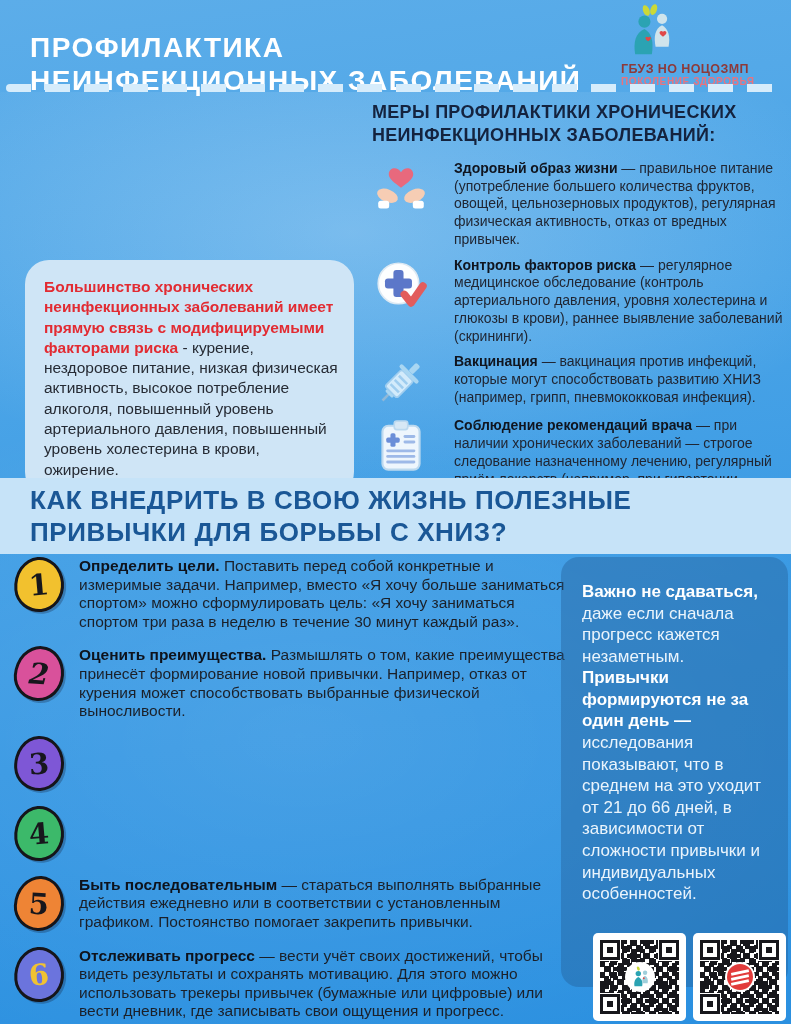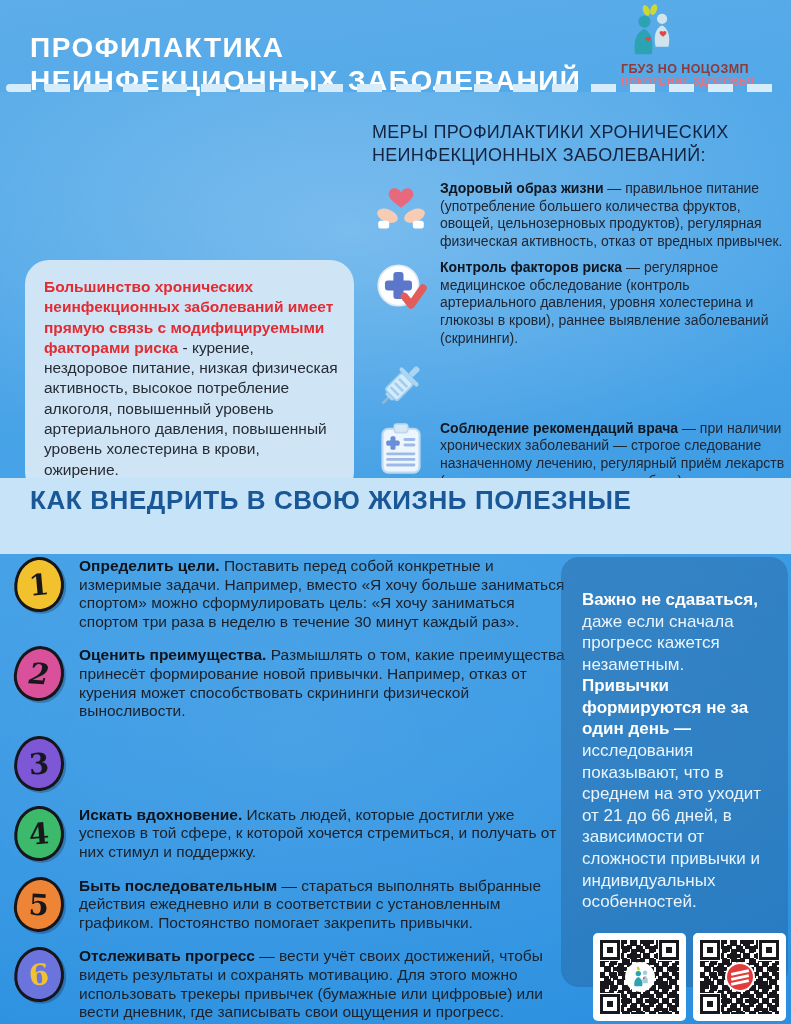--- a/index.html
+++ b/index.html
@@ -31,22 +31,22 @@
   .card1{ position:absolute; left:25px; top:110px; width:340px; padding:15px 16px 12px 18px; }
   .card1-head{ color:#1a6cc0; font-weight:800; font-size:16.5px; line-height:1.3; margin-bottom:7px; letter-spacing:.2px;}
   .card1 ul{ list-style:disc; padding-left:26px; }
   .card1 li{ color:#262b34; font-size:16.5px; line-height:1.25; margin-bottom:8px; }
   .card1 li:last-child{ margin-bottom:0; }
   .card2{ position:absolute; left:25px; top:260px; width:329px; padding:17px 16px 16px 19px; }
   .card2 p{ font-size:15.5px; line-height:1.31; color:#262b34; }
   .red{ color:#e22b32; font-weight:800; }
 
   .right-col{ position:absolute; left:372px; top:101px; width:414px; }
-  .measures-head{ color:#14233f; font-weight:400; font-size:18px; line-height:1.3; letter-spacing:.3px; margin-bottom:12px;margin-top:20px; }
-  .measure{ display:flex; gap:10px; margin-bottom:8px; }
+  .measures-head{ color:#14233f; font-weight:700; font-size:18px; line-height:1.3; letter-spacing:.3px; margin-bottom:12px; }
+  .measure{ display:flex; gap:24px; margin-bottom:8px; }
   .micon{ flex:0 0 58px; display:flex; justify-content:center; align-items:flex-start; padding-top:2px;}
   .measure p{ font-size:14px; line-height:1.27; color:#202633; }
   .measure b{ color:#10151f; }
 
   
   .band{ position:absolute; left:0; top:478px; width:791px; height:76px; background:#c6e3f8; }
   .band-inner{ padding:7px 0 0 30px; color:#1a5796; font-weight:800; font-size:26px;
                line-height:1.22; letter-spacing:.6px; }
 
   
@@ -58,21 +58,21 @@
           font-family:"DejaVu Serif", serif; font-weight:700; font-size:29px;
           transform:rotate(-5deg); box-shadow:2px 2px 0 rgba(10,10,30,.25); }
   .hitem:nth-child(2) .badge{ transform:rotate(4deg); font-style:italic; }
   .hitem:nth-child(3) .badge{ transform:rotate(-3deg); }
   .hitem:nth-child(5) .badge{ transform:rotate(3deg); }
   .hitem p{ font-size:15.5px; line-height:1.2; color:#1b2029; max-width:486px; }
   .hitem b{ color:#0e131c; }
 
   
   .motivation{ position:absolute; left:561px; top:557px; width:227px; height:430px;
-               background:rgba(36,96,152,.42); border-radius:18px; padding:32px 18px 0 21px; }
+               background:rgba(36,96,152,.42); border-radius:18px; padding:24px 18px 0 21px; }
   .motivation p{ color:#eaf4fc; font-size:17px; line-height:1.27; }
   .motivation .mb{ color:#ffffff; font-weight:800; }
 
   
   .qrs{ position:absolute; left:593px; top:933px; display:flex; gap:7px; }
   .qr{ position:relative; width:93px; height:88px; background:#ffffff; border-radius:5px; }
   .qmods{ position:absolute; inset:7px;
       background:
         repeating-conic-gradient(#17171c 0% 25%, rgba(0,0,0,0) 0% 50%) 0px 0px/9px 9px,
         repeating-conic-gradient(#17171c 0% 25%, rgba(0,0,0,0) 0% 50%) 4px 6px/13px 13px; }
@@ -155,20 +155,21 @@
             <rect x="26" y="11" width="12" height="4" rx="2" fill="#a9d6f2"></rect>
             <rect x="22" y="15" width="20" height="28" rx="3" fill="#d3ebfb" stroke="#9fcdef" stroke-width="2"></rect>
             <rect x="25" y="20" width="14" height="3" fill="#9fcdef"></rect>
             <rect x="25" y="27" width="14" height="3" fill="#9fcdef"></rect>
             <rect x="25" y="34" width="14" height="3" fill="#9fcdef"></rect>
             <rect x="17" y="43" width="30" height="5" rx="2.5" fill="#a9d6f2"></rect>
             <rect x="28.5" y="48" width="7" height="13" rx="2" fill="#a9d6f2"></rect>
           </g>
         </svg>
       </span>
+      <p><b>Вакцинация</b><span> — вакцинация против инфекций, которые могут способствовать развитию ХНИЗ (например, грипп, пневмококковая инфекция).</span></p>
     </div>
 
     <div class="measure">
       <span class="micon">
         <svg width="54" height="54" viewBox="0 0 64 64">
           <rect x="10" y="8" width="44" height="52" rx="7" fill="#eef6fd" stroke="#bcd9ef" stroke-width="2.5"></rect>
           <rect x="24" y="2.5" width="16" height="10" rx="3" fill="#d7e8f5" stroke="#bcd9ef" stroke-width="2"></rect>
           <rect x="19.5" y="17" width="6" height="16" rx="2" fill="#6b8ed8"></rect>
           <rect x="14.5" y="22" width="16" height="6" rx="2" fill="#6b8ed8"></rect>
           <rect x="35" y="19" width="14" height="3.4" rx="1.7" fill="#9db9e8"></rect>
@@ -178,46 +179,46 @@
           <rect x="14.5" y="49.2" width="34.5" height="3.4" rx="1.7" fill="#9db9e8"></rect>
         </svg>
       </span>
       <p><b>Соблюдение рекомендаций врача</b><span> — при наличии хронических заболеваний — строгое следование назначенному лечению, регулярный приём лекарств (например, при гипертонии, диабете).</span></p>
     </div>
   </div>
 
   <div class="band">
     <div class="band-inner">
       <span>КАК ВНЕДРИТЬ В СВОЮ ЖИЗНЬ ПОЛЕЗНЫЕ</span><br>
+      <span>ПРИВЫЧКИ ДЛЯ БОРЬБЫ С ХНИЗ?</span>
     </div>
   </div>
 
   <div class="hlist">
     <div class="hitem">
       <div class="badge" style="background-color: rgb(242, 193, 46);">
           <span style="color: rgb(23, 23, 28);">1</span>
         </div>
       <p><b>Определить цели.</b><span> Поставить перед собой конкретные и измеримые задачи. Например, вместо «Я хочу больше заниматься спортом» можно сформулировать цель: «Я хочу заниматься спортом три раза в неделю в течение 30 минут каждый раз».</span></p>
     </div>
     <div class="hitem">
       <div class="badge" style="background-color: rgb(217, 81, 155);">
           <span style="color: rgb(23, 23, 28);">2</span>
         </div>
-      <p><b>Оценить преимущества.</b><span> Размышлять о том, какие преимущества принесёт формирование новой привычки. Например, отказ от курения может способствовать скрининги физической выносливости.</span></p>
+      <p><b>Оценить преимущества.</b><span> Размышлять о том, какие преимущества принесёт формирование новой привычки. Например, отказ от курения может способствовать выбранные физической выносливости.</span></p>
     </div>
     <div class="hitem">
       <div class="badge" style="background-color: rgb(126, 87, 214);">
           <span style="color: rgb(23, 23, 28);">3</span>
         </div>
     </div>
     <div class="hitem">
       <div class="badge" style="background-color: rgb(60, 185, 106);">
           <span style="color: rgb(23, 23, 28);">4</span>
         </div>
-      <p><b>Искать вдохновение.</b><span> Искать людей, которые достигли уже успехов в той сфере, к которой хочется стремиться, и получать от них стимул и поддержку.</span></p>
     </div>
     <div class="hitem">
       <div class="badge" style="background-color: rgb(238, 132, 53);">
           <span style="color: rgb(23, 23, 28);">5</span>
         </div>
       <p><b>Быть последовательным</b><span> — стараться выполнять выбранные действия ежедневно или в соответствии с установленным графиком. Постоянство помогает закрепить привычки.</span></p>
     </div>
     <div class="hitem">
       <div class="badge" style="background-color: rgb(107, 116, 221);">
           <span style="color: rgb(240, 194, 50);">6</span>

